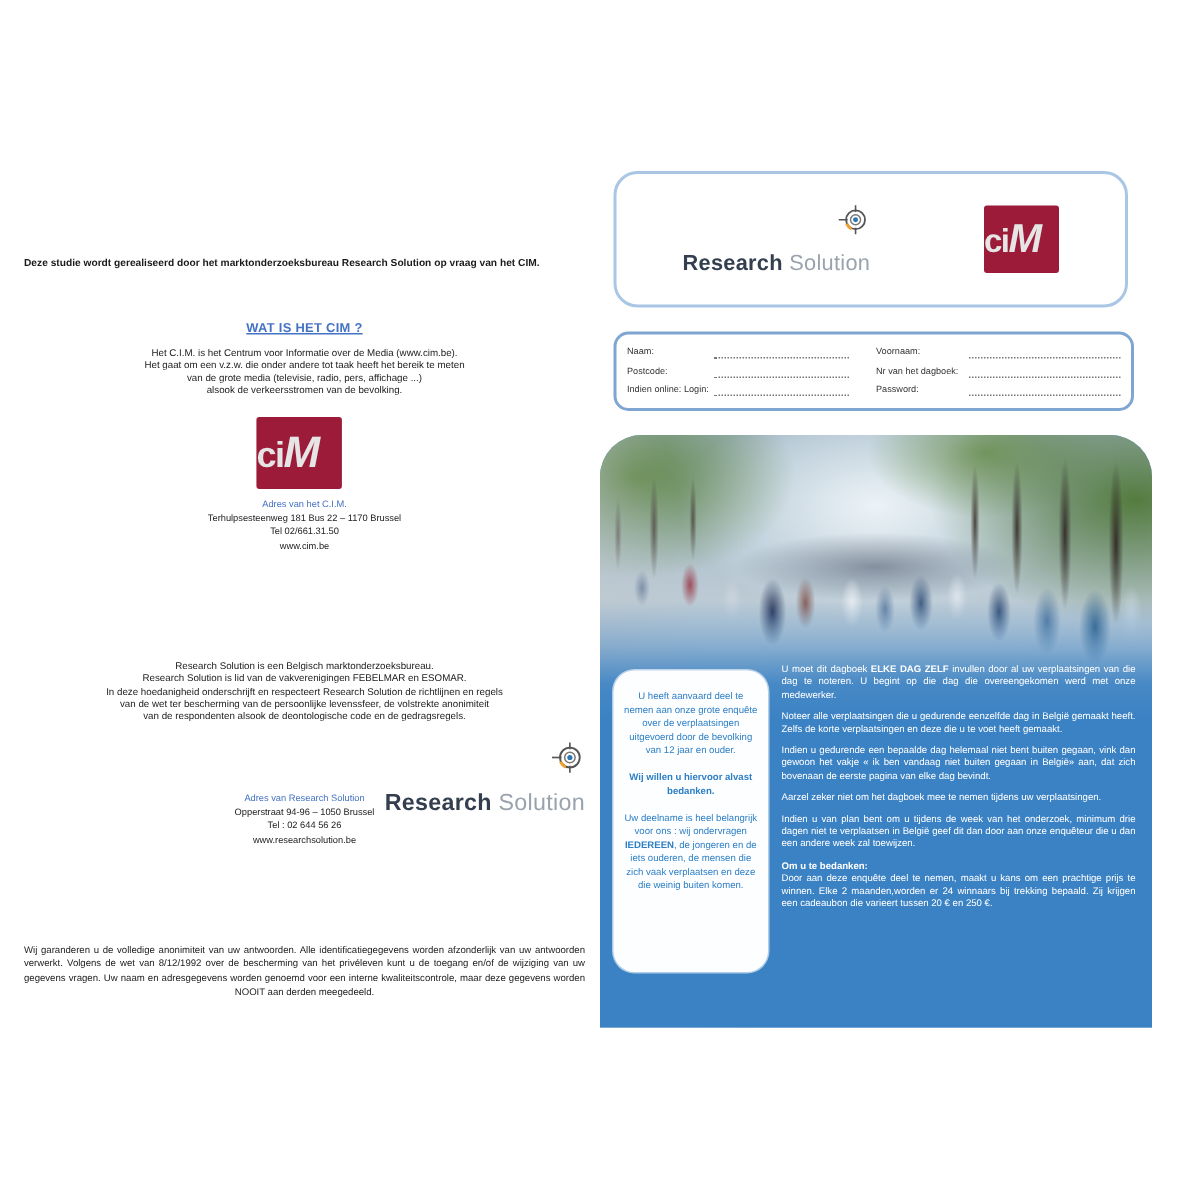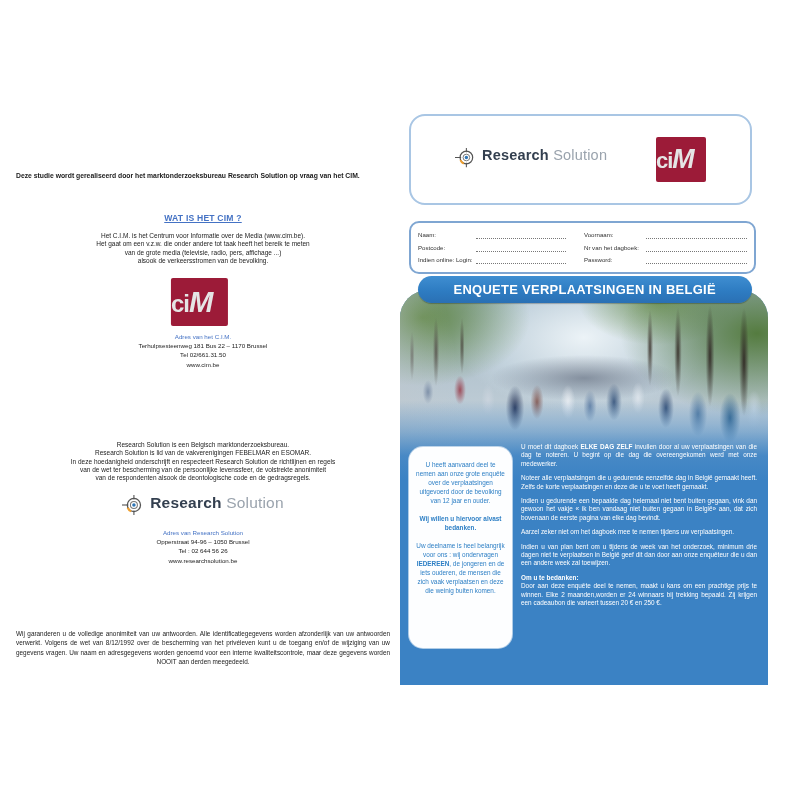--- a/index.html
+++ b/index.html
@@ -19,21 +19,21 @@
   .cim-logo{position:absolute;left:50%;transform:translateX(-58%);background:var(--cim-red);color:#e5e5e5;display:flex;align-items:center;border-radius:2px;}
   .cim-logo-left{top:262px;width:57px;height:48px;}
   .cim-word{font-weight:bold;line-height:1;letter-spacing:-1px;}
   .cim-logo-left .cim-word{font-size:24px;}
   .cim-word .mm{font-size:1.22em;font-style:italic;}
   .addr{position:absolute;width:374px;text-align:center;font-size:6.2px;line-height:9.2px;color:#222;}
   .addr-cim{top:316px;}
   .addr-rs{top:512px;}
   .addr .addr-title{display:block;color:var(--heading-blue);}
   .addr span{display:block;}
-  .rs-logo-row{position:absolute;left:0;width:374px;display:flex;align-items:flex-start;justify-content:center;gap:6px;}
+  .rs-logo-row{position:absolute;left:0;width:374px;display:flex;align-items:flex-end;justify-content:center;gap:6px;flex-direction:column;}
   .rs-logo-left{top:478px;}
   .rs-logo-text{font-size:15.5px;letter-spacing:.2px;white-space:nowrap;}
   .rs-w1{font-weight:bold;color:var(--rs-navy);}
   .rs-w1::first-letter{color:var(--rs-blue);}
   .rs-w2{color:var(--rs-gray);}
   .footer-par{position:absolute;left:0;top:613px;width:374px;font-size:6.4px;color:#222;line-height:9.4px;text-align:justify;text-align-last:center;}
 
   
   .rpage{position:absolute;left:400px;top:0;width:368px;height:800px;}
   .hdr-box{position:absolute;left:9px;top:114px;width:343px;height:91px;background:#fff;border:2px solid var(--border-blue);border-radius:16px;display:flex;align-items:center;justify-content:space-between;padding:0 44px;box-sizing:border-box;}
@@ -194,23 +194,20 @@
         <span class="fdots2"></span>
       </div>
       <div class="frow">
         <span class="flabel1">Indien online: Login:</span>
         <span class="fdots1"></span>
         <span class="flabel2">Password:</span>
         <span class="fdots2"></span>
       </div>
     </div>
 
-    <div class="banner">
-      <span class="banner-text">ENQUETE VERPLAATSINGEN IN BELGIË</span>
-    </div>
 
     <div class="photo">
       <div class="photo-art"></div>
       <div class="photo-fade"></div>
     </div>
 
     <div class="intro-box">
       <p><span>U heeft aanvaard deel te nemen aan onze grote enquête over de verplaatsingen uitgevoerd door de bevolking van 12 jaar en ouder.</span></p>
       <p class="bold"><span>Wij willen u hiervoor alvast bedanken.</span></p>
       <p><span>Uw deelname is heel belangrijk voor ons : wij ondervragen </span><span class="b">IEDEREEN</span><span>, de jongeren en de iets ouderen, de mensen die zich vaak verplaatsen en deze die weinig buiten komen.</span></p>

